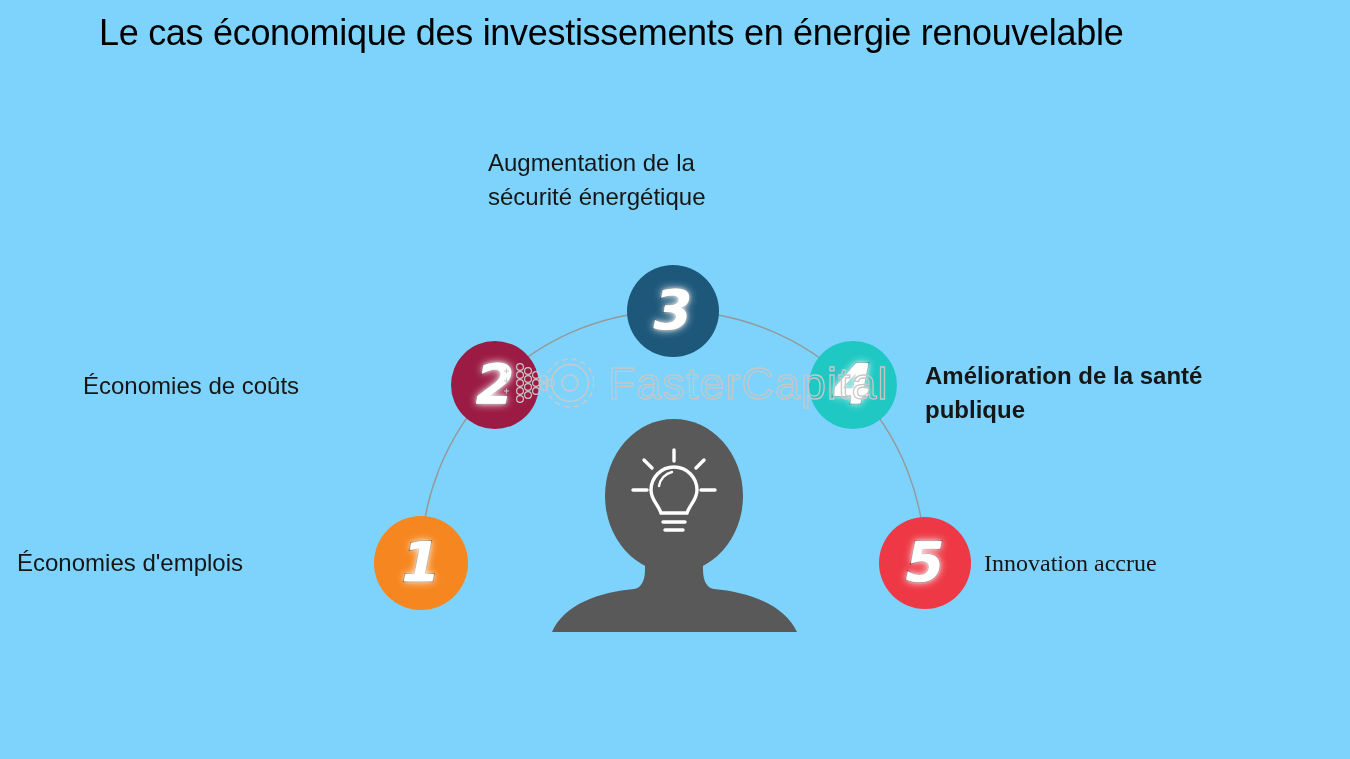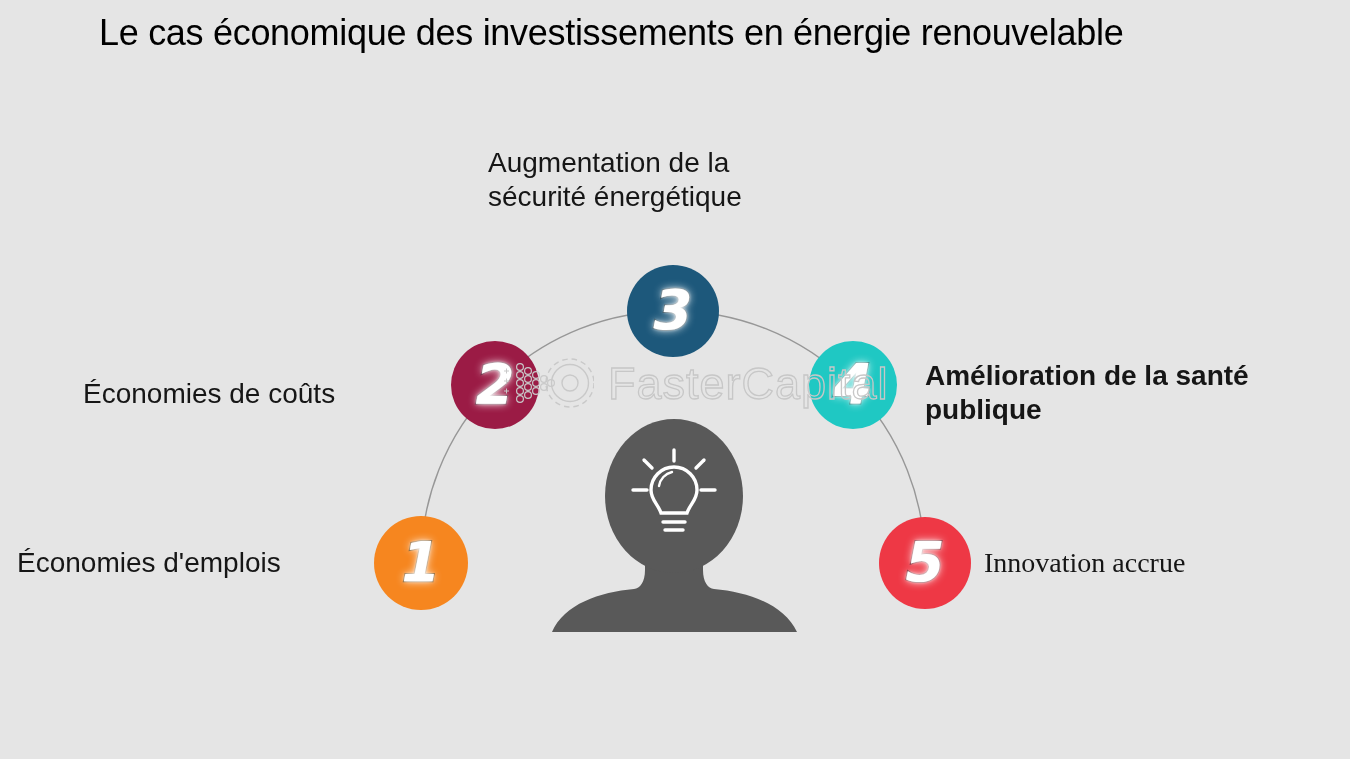--- a/index.html
+++ b/index.html
@@ -1,21 +1,21 @@
 <!DOCTYPE html>
 <html><head>
 <meta charset="utf-8">
 <style>
   * { margin: 0; padding: 0; box-sizing: border-box; }
   html, body { background: #ffffff; }
   .canvas {
     position: relative;
     width: 1350px;
     height: 759px;
-    background: #e5e5e5;
+    background: #7dd3fc;
     overflow: hidden;
     font-family: "Liberation Sans", sans-serif;
   }
   .title {
     position: absolute;
     left: 99px;
     top: 12px;
     font-size: 36px;
     line-height: 1.15;
     color: #000000;
@@ -46,27 +46,27 @@
     text-shadow: 0 0 8px rgba(255,255,255,0.95), 0 0 3px rgba(255,255,255,0.85);
     transform: translateY(-2px);
   }
   .node-1 { left: 374px; top: 516px; width: 94px; height: 94px; }
   .node-2 { left: 451px; top: 341px; width: 88px; height: 88px; }
   .node-3 { left: 627px; top: 265px; width: 92px; height: 92px; }
   .node-4 { left: 809px; top: 341px; width: 88px; height: 88px; }
   .node-5 { left: 879px; top: 517px; width: 92px; height: 92px; }
   .label {
     position: absolute;
-    font-size: 28px;
+    font-size: 24px;
     line-height: 34px;
     color: #161616;
     z-index: 4;
   }
   .label-1 { left: 17px;  top: 546px; white-space: nowrap; }
-  .label-2 { left: 83px;  top: 377px; white-space: nowrap; }
+  .label-2 { left: 83px;  top: 369px; white-space: nowrap; }
   .label-3 { left: 488px; top: 146px; width: 292px; }
   .label-4 { left: 925px; top: 359px; width: 345px; font-weight: bold; }
   .label-5 { left: 984px; top: 546px; white-space: nowrap; font-family: Liberation Serif, serif; }
   .watermark {
     position: absolute;
     left: 498px;
     top: 350px;
     height: 64px;
     display: flex;
     align-items: center;

